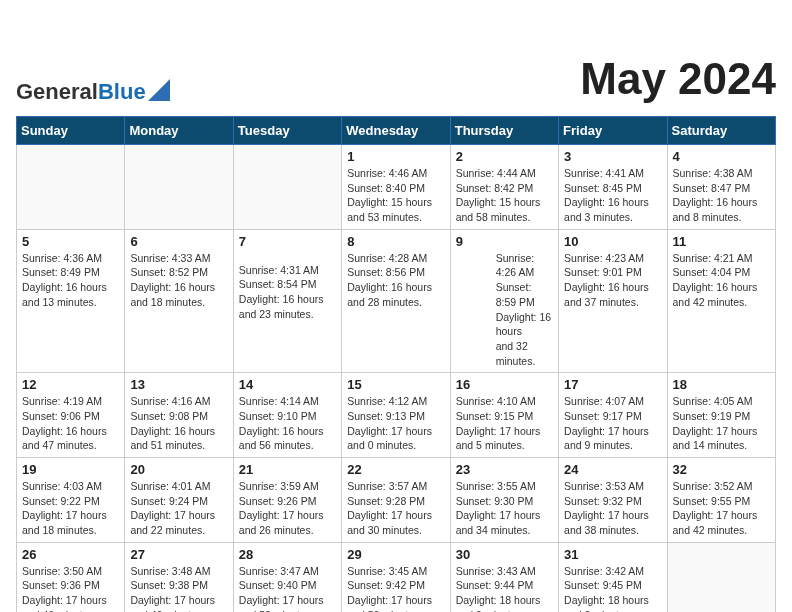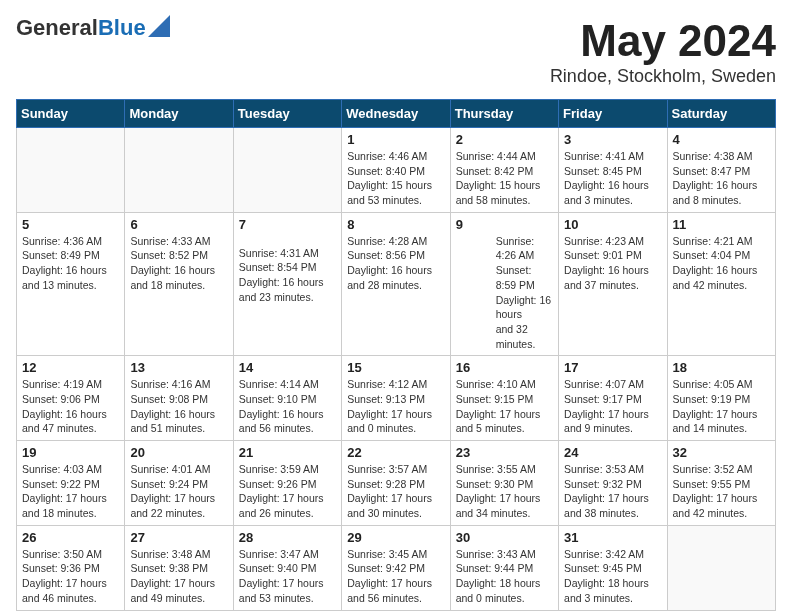--- a/index.html
+++ b/index.html
@@ -6,22 +6,23 @@
     body {
       font-family: Arial, sans-serif;
       background: #fff;
       width: 792px;
       min-height: 612px;
       padding: 16px;
     }
     .header {
       display: flex;
       justify-content: space-between;
-      align-items: flex-start;
+      align-items: flex-end;
       margin-bottom: 12px;
+      margin-top: 38px;
     }
     .logo {
       display: flex;
       flex-direction: column;
       align-items: flex-start;
     }
     .logo-text {
       font-size: 22px;
       font-weight: bold;
       color: #333;
@@ -88,21 +89,20 @@
       <span class="logo-text">
         <span>General</span><span class="blue">Blue</span>
       </span>
       <svg width="22" height="22" viewBox="0 0 22 22" style="margin-left:2px; margin-top:-4px;">
         <polygon points="0,22 22,22 22,0" fill="#2e6db4"></polygon>
       </svg>
     </div>
   </div>
   <div class="title-area">
     <h1>May 2024</h1>
-    <h2>Rindoe, Stockholm, Sweden</h2>
   </div>
 </div>
 
 <table class="calendar">
   <thead>
     <tr>
     <th>Sunday</th>
         <th>Monday</th>
         <th>Tuesday</th>
         <th>Wednesday</th>

